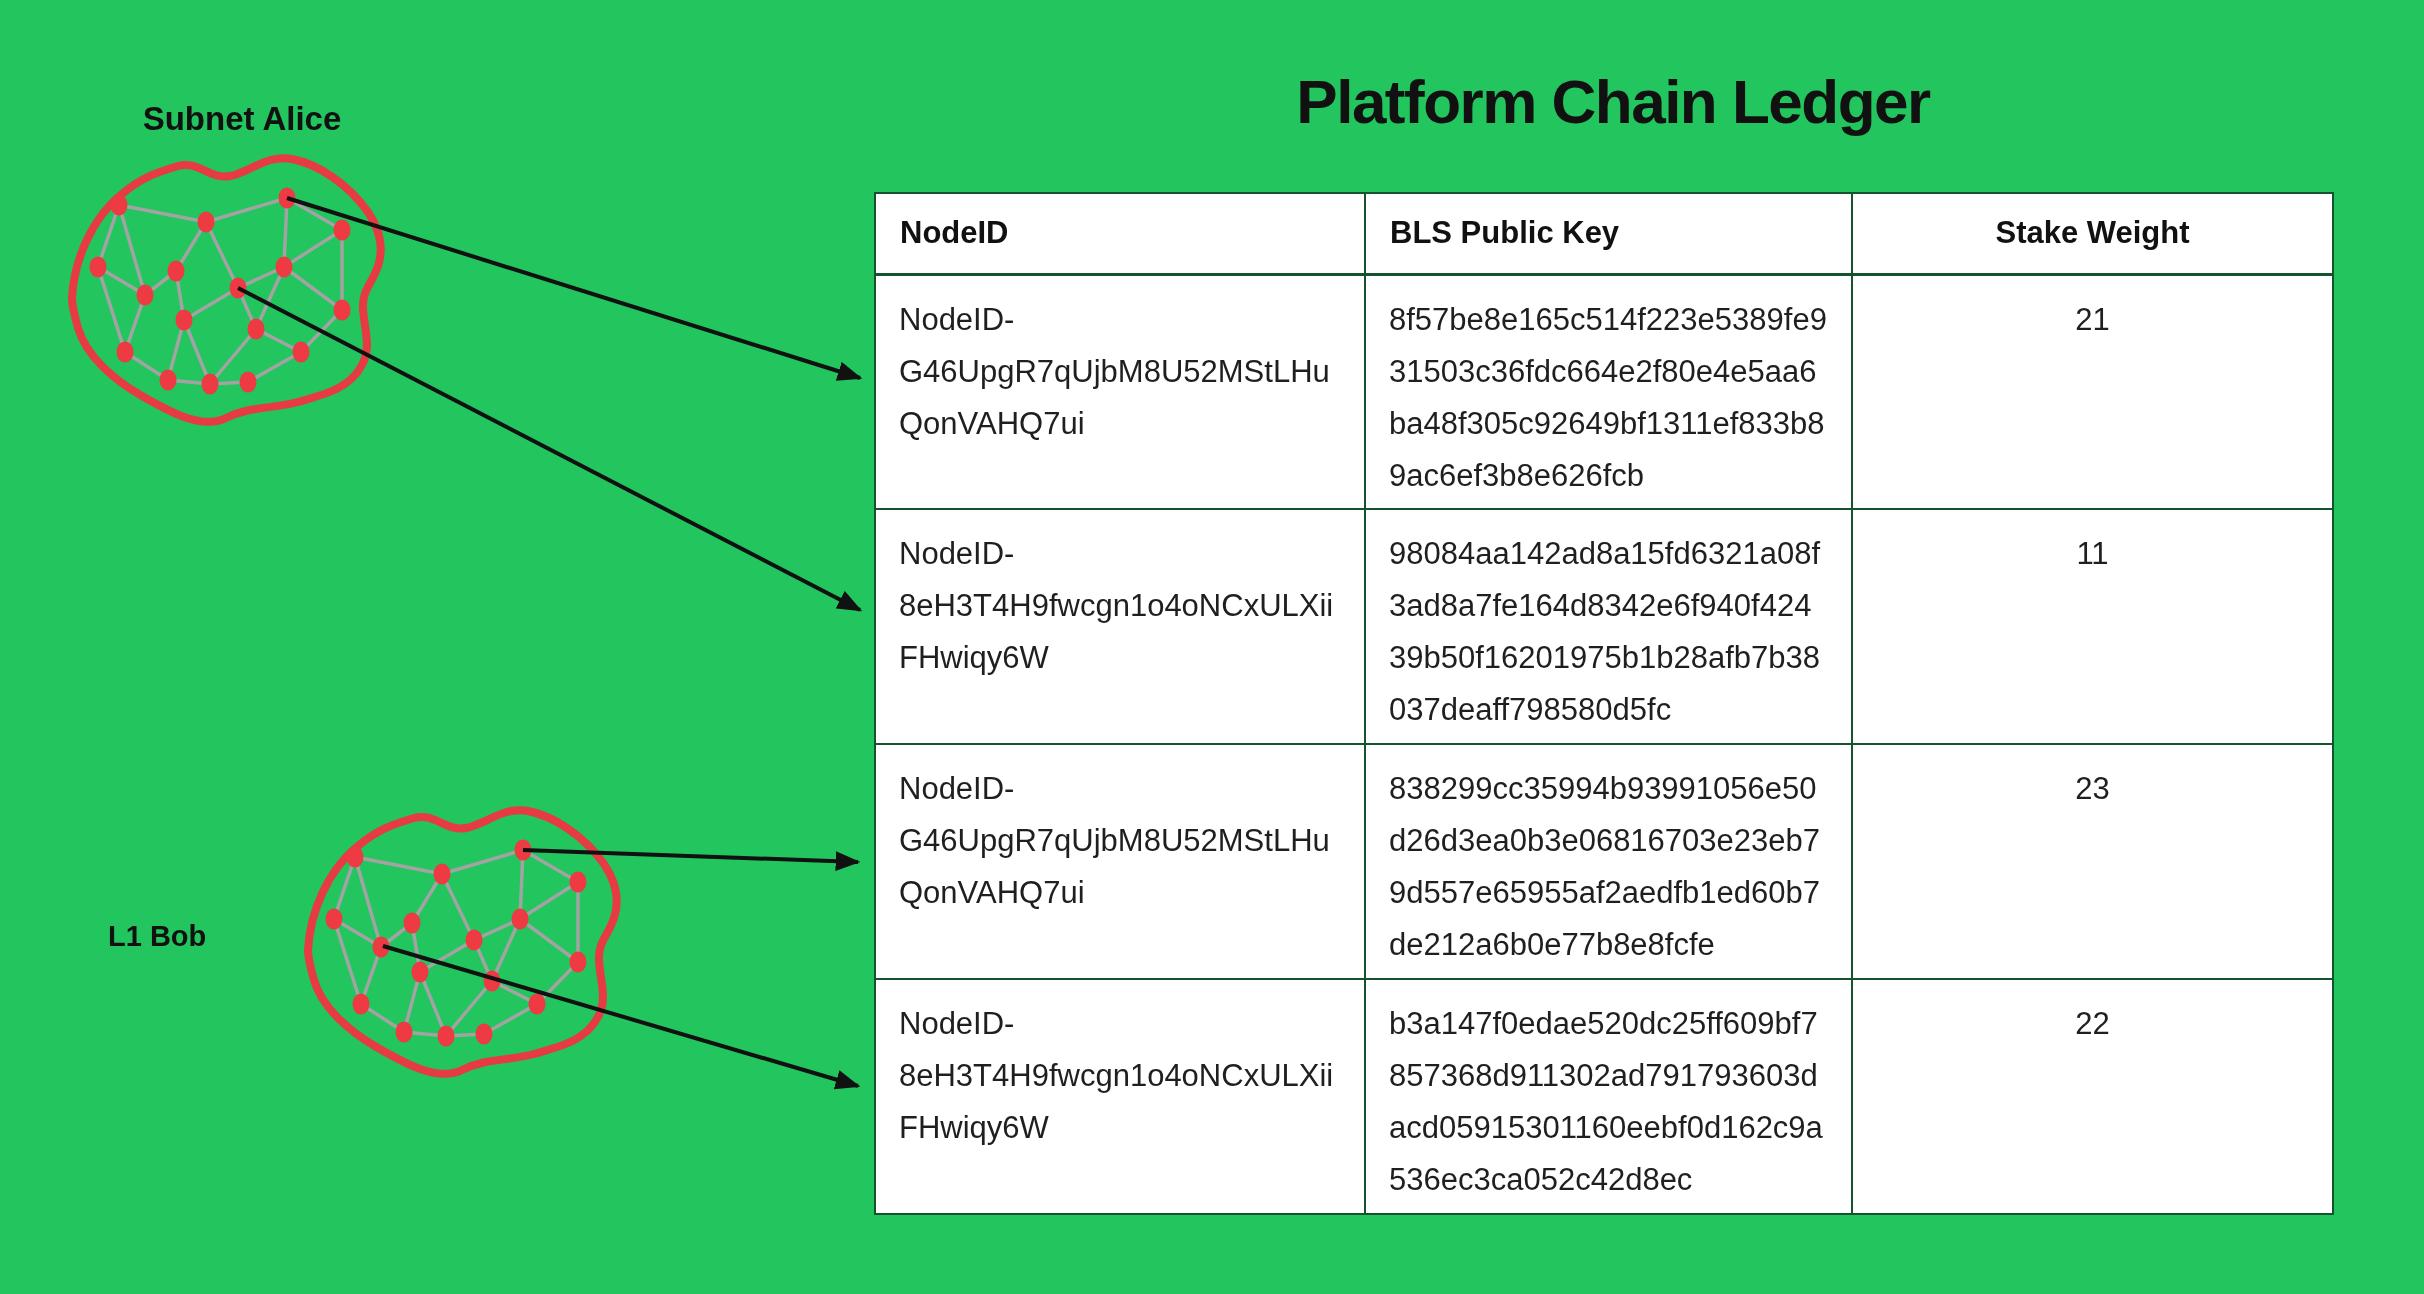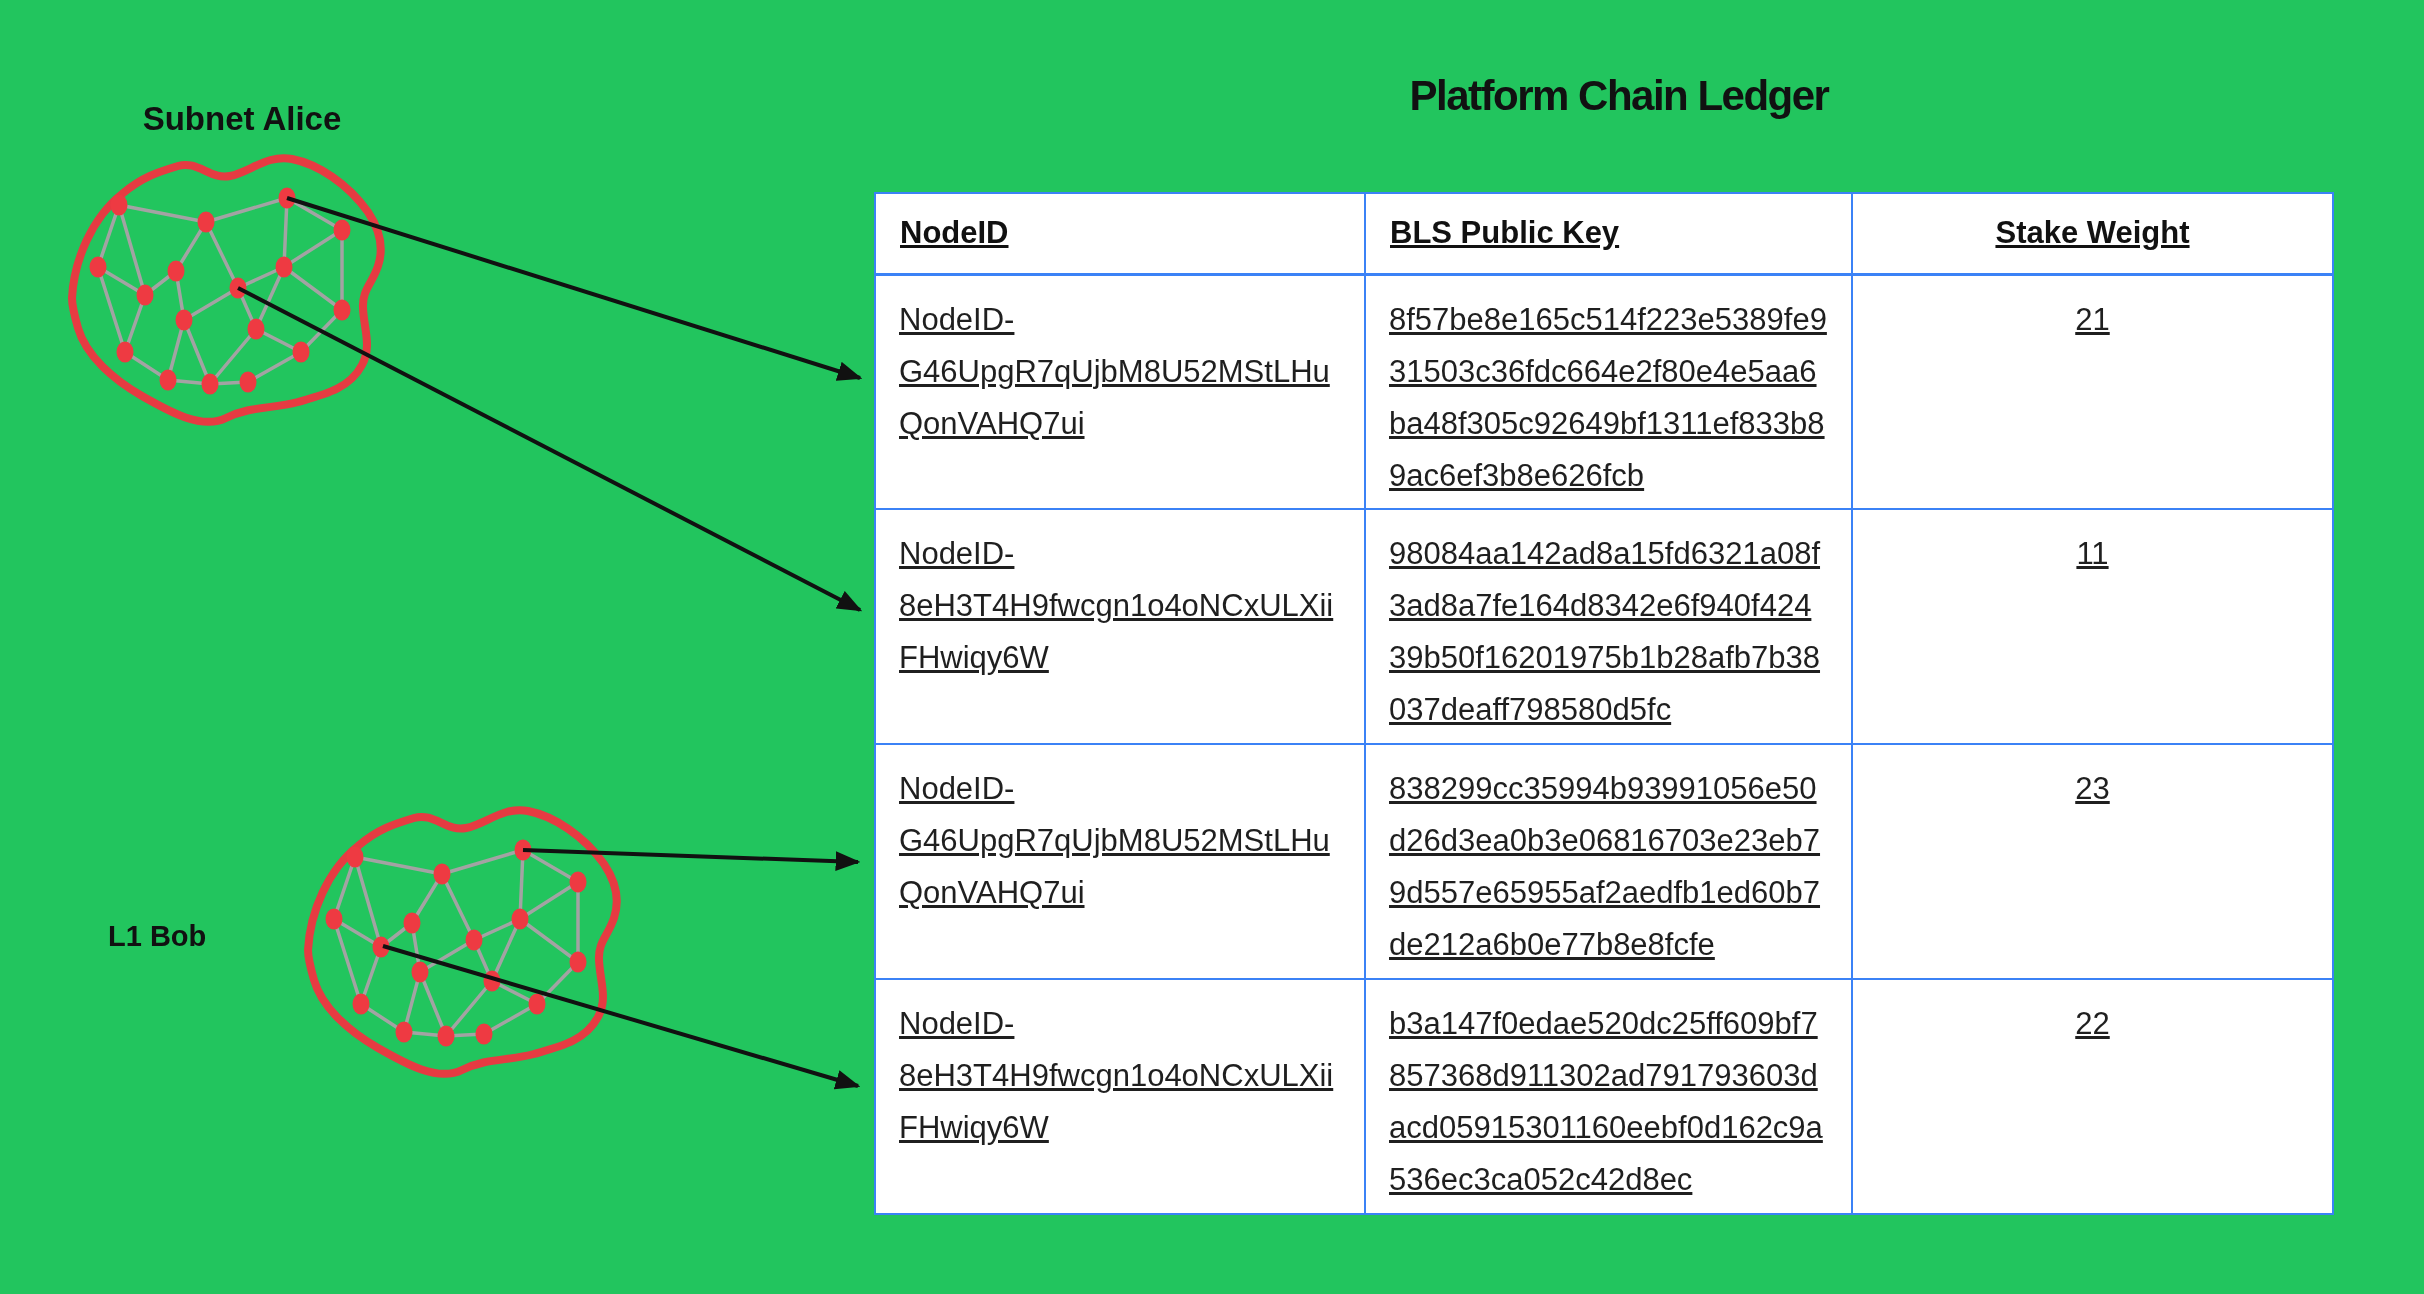--- a/index.html
+++ b/index.html
@@ -3,41 +3,41 @@
 <meta charset="utf-8">
 <style>
   html,body{margin:0;padding:0;background:#ffffff;}
   .canvas{
     position:relative;width:2424px;height:1294px;background:#22c55e;
     font-family:"Liberation Sans",sans-serif;color:#1f1f1f;overflow:hidden;
   }
   svg.overlay{position:absolute;left:0;top:0;width:2424px;height:1294px;}
 
   .title{
-    position:absolute;left:874px;top:56px;width:1458px;margin:16px;
-    text-align:center;font-size:42px;font-weight:bold;letter-spacing:-1.5px;color:#111;
+    position:absolute;left:874px;top:56px;width:1458px;margin:10px;
+    text-align:center;font-size:62px;font-weight:bold;letter-spacing:-1.5px;color:#111;
   }
   .label-alice{
     position:absolute;left:92px;top:100px;width:300px;text-align:center;
     font-size:33px;font-weight:bold;color:#111;
   }
   .label-bob{
     position:absolute;left:108px;top:920px;width:204px;
     font-size:29px;font-weight:bold;color:#111;
   }
   .legend{
     position:absolute;left:112px;top:632px;display:flex;align-items:center;gap:22px;
   }
   .legend .legend-text{font-size:47px;font-weight:bold;color:#111;line-height:1;}
 
   table.ledger{
     position:absolute;left:874px;top:192px;width:1458px;
     border-collapse:collapse;table-layout:fixed;background:#ffffff;
   }
-  table.ledger th,table.ledger td{border:2px solid #3b82f6;text-decoration:underline;}
+  table.ledger th,table.ledger td{border:2px solid #14532d;}
   table.ledger thead tr{height:81px;}
   table.ledger tbody tr{height:235px;}
   table.ledger th{
     font-size:31px;font-weight:bold;text-align:left;
     padding:0 24px;vertical-align:middle;border-bottom-width:3px;color:#111;
   }
   table.ledger th.center{text-align:center;margin-top:21px;}
   table.ledger td{
     vertical-align:top;font-size:31px;line-height:52px;
     padding:18px 23px 0 23px;color:#1f1f1f;

